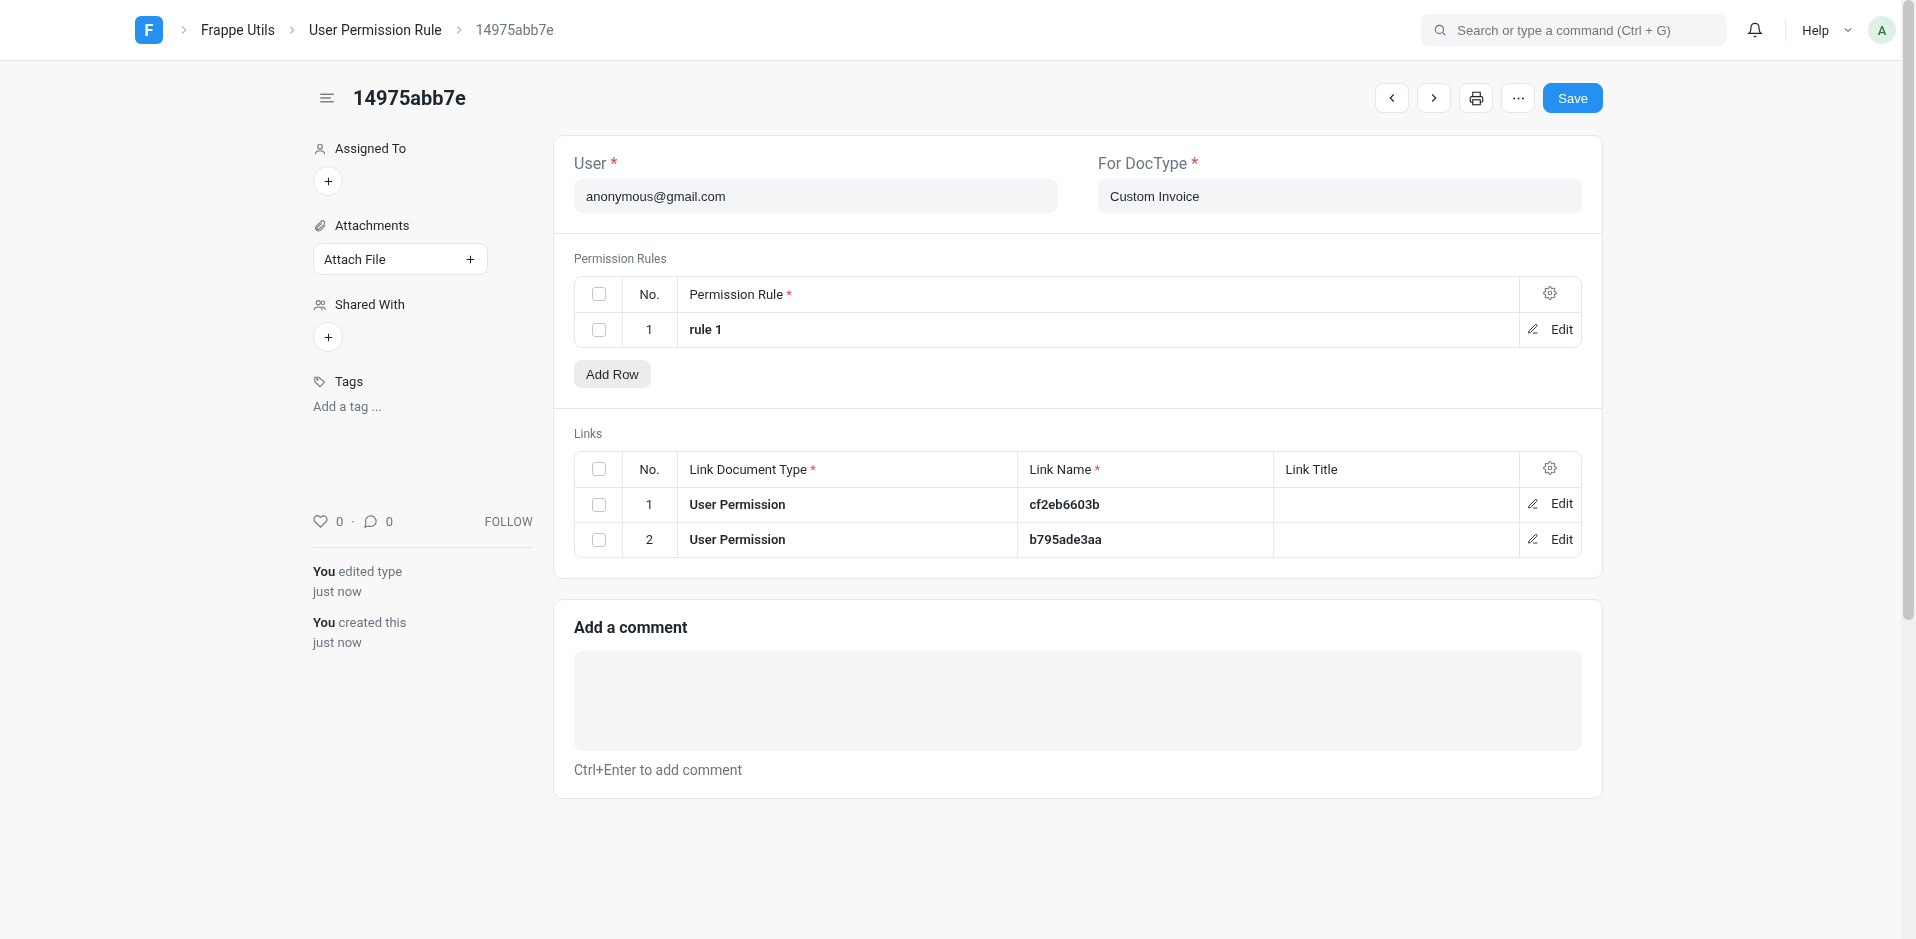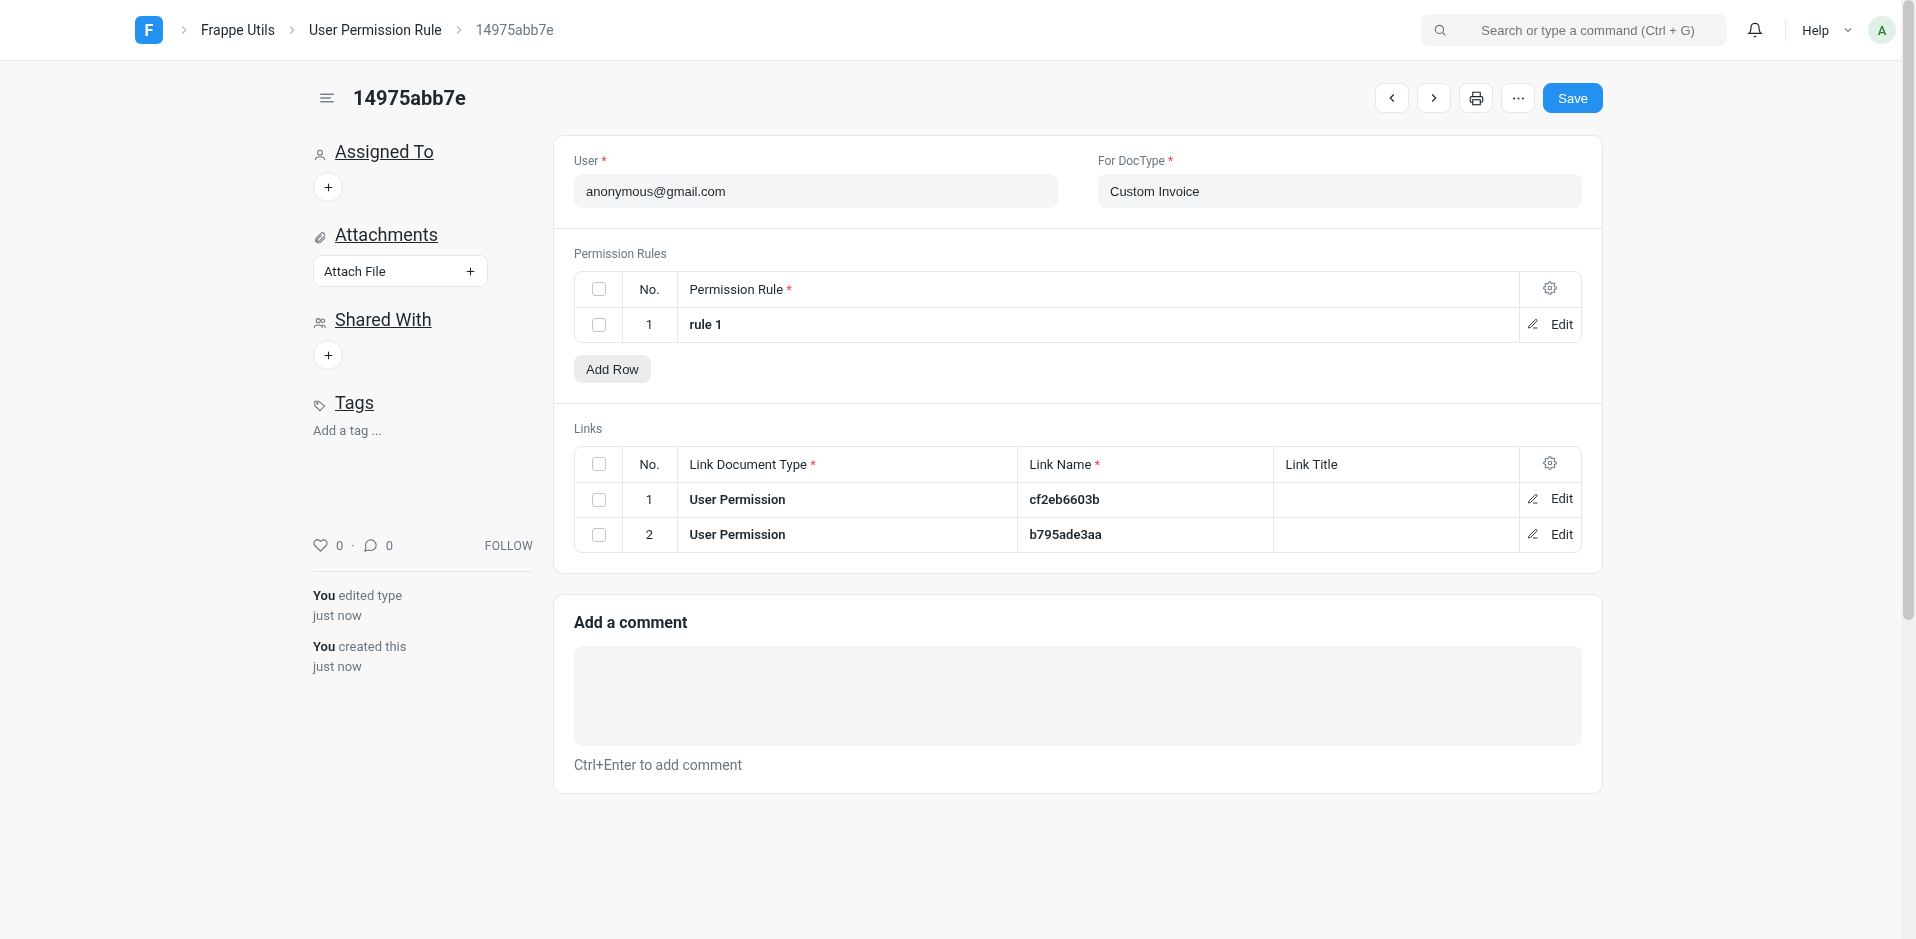--- a/index.html
+++ b/index.html
@@ -39,21 +39,21 @@
   .breadcrumbs{display:flex;align-items:center;gap:10px;font-size:14px;}
   .breadcrumbs a{color:var(--text);text-decoration:none;}
   .breadcrumbs .bc-current{color:var(--muted);}
   .chev{color:#b0b8bf;display:flex;}
   .spacer{flex:1;}
   .searchbox{
     width:306px;height:32px;border-radius:8px;background:var(--input-bg);
     display:flex;align-items:center;padding:0 12px;gap:8px;color:var(--muted);
     font-size:13px;
   }
-  .searchbox input{border:none;outline:none;background:transparent;flex:1;font-size:13px;color:var(--text);margin-left:24px;}
+  .searchbox input{border:none;outline:none;background:transparent;flex:1;font-size:13px;color:var(--text);}
   .nav-icon-btn{width:28px;height:28px;display:flex;align-items:center;justify-content:center;color:var(--text);cursor:pointer;border-radius:6px;}
   .nav-sep{width:1px;height:22px;background:var(--border);margin:0 2px;}
   .help-btn{display:flex;align-items:center;gap:13px;font-size:13px;color:var(--text);cursor:pointer;}
   .avatar{width:28px;height:28px;border-radius:50%;background:#dff0e6;color:#2e7d32;display:flex;align-items:center;justify-content:center;font-size:13px;font-weight:500;}
 
   
   .page{
     background:var(--page-bg);
     min-height:calc(100vh - 61px);
     padding:0;
@@ -80,21 +80,21 @@
   .btn.icon{width:34px;padding:0;}
   .btn.primary{background:var(--blue);color:#fff;border-color:var(--blue);padding:0 14px;font-weight:500;}
 
   
   .layout{display:flex;gap:20px;align-items:flex-start;}
   .sidebar{width:220px;flex:0 0 220px;font-size:13px;padding-top:6px;}
   .main{flex:1;min-width:0;}
 
   
   .side-sec{margin-bottom:22px;}
-  .side-title{display:flex;align-items:flex-end;gap:8px;color:var(--text);font-size:18px;margin-bottom:10px;text-decoration:underline;}
+  .side-title{display:flex;align-items:flex-end;gap:8px;color:var(--text);font-size:13px;margin-bottom:10px;}
   .side-title svg{color:var(--muted);}
   .circle-btn{
     width:30px;height:30px;border:1px solid var(--border);border-radius:50%;
     display:flex;align-items:center;justify-content:center;background:#fff;cursor:pointer;color:var(--text);
   }
   .attach-btn{
     width:175px;height:32px;border:1px solid var(--border);border-radius:8px;background:#fff;
     display:flex;align-items:center;justify-content:space-between;padding:0 10px;cursor:pointer;font-size:13px;
   }
   .tag-input{color:var(--muted);font-size:13px;cursor:text;}
@@ -109,21 +109,21 @@
   
   .panel{
     background:#fff;border:1px solid var(--border);border-radius:10px;
     margin-bottom:20px;
   }
   .panel-body{padding:18px 20px 20px 20px;}
 
   
   .form-row{display:flex;gap:40px;}
   .form-col{flex:1;min-width:0;}
-  .field-label{font-size:12px;color:var(--muted);margin-bottom:6px;display:block;}
+  .field-label{font-size:16px;color:var(--muted);margin-bottom:6px;display:block;}
   .req{color:#e24c4c;}
   .field-input{
     width:100%;height:34px;border:none;background:var(--input-bg);border-radius:8px;
     padding:0 12px;font-size:13px;color:var(--text);outline:none;
   }
 
   .panel-divider{height:1px;background:var(--border);margin:0;}
 
   .section-label{font-size:12px;color:var(--muted);margin-bottom:10px;}
 

